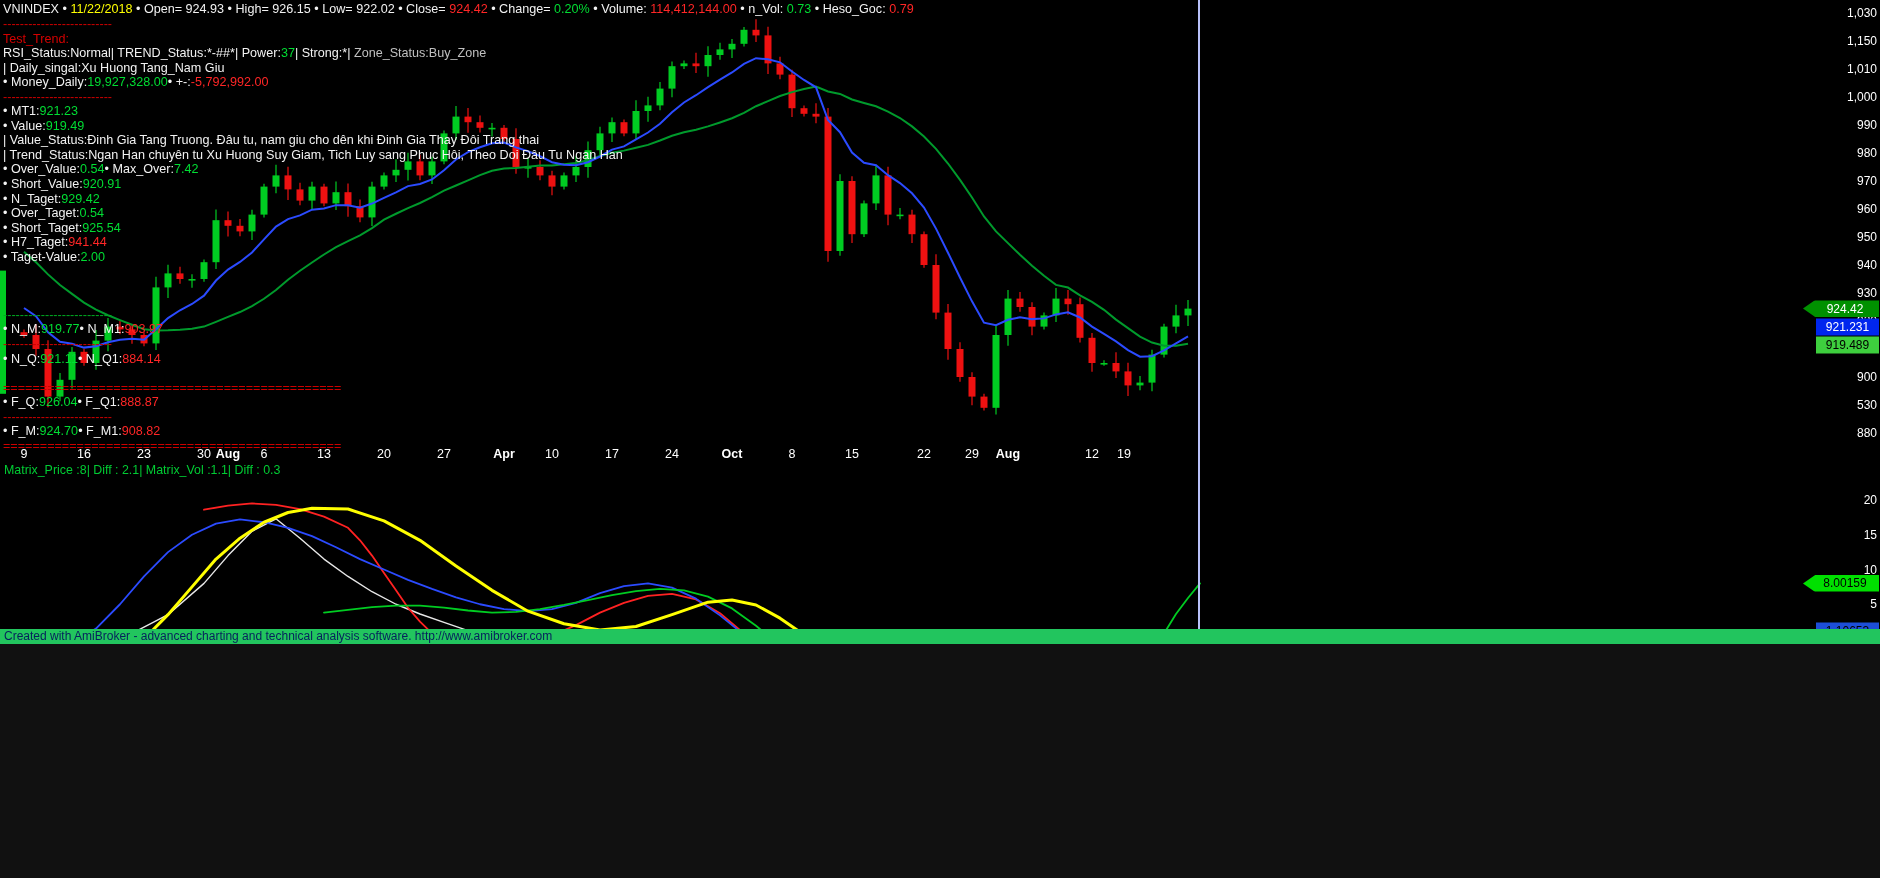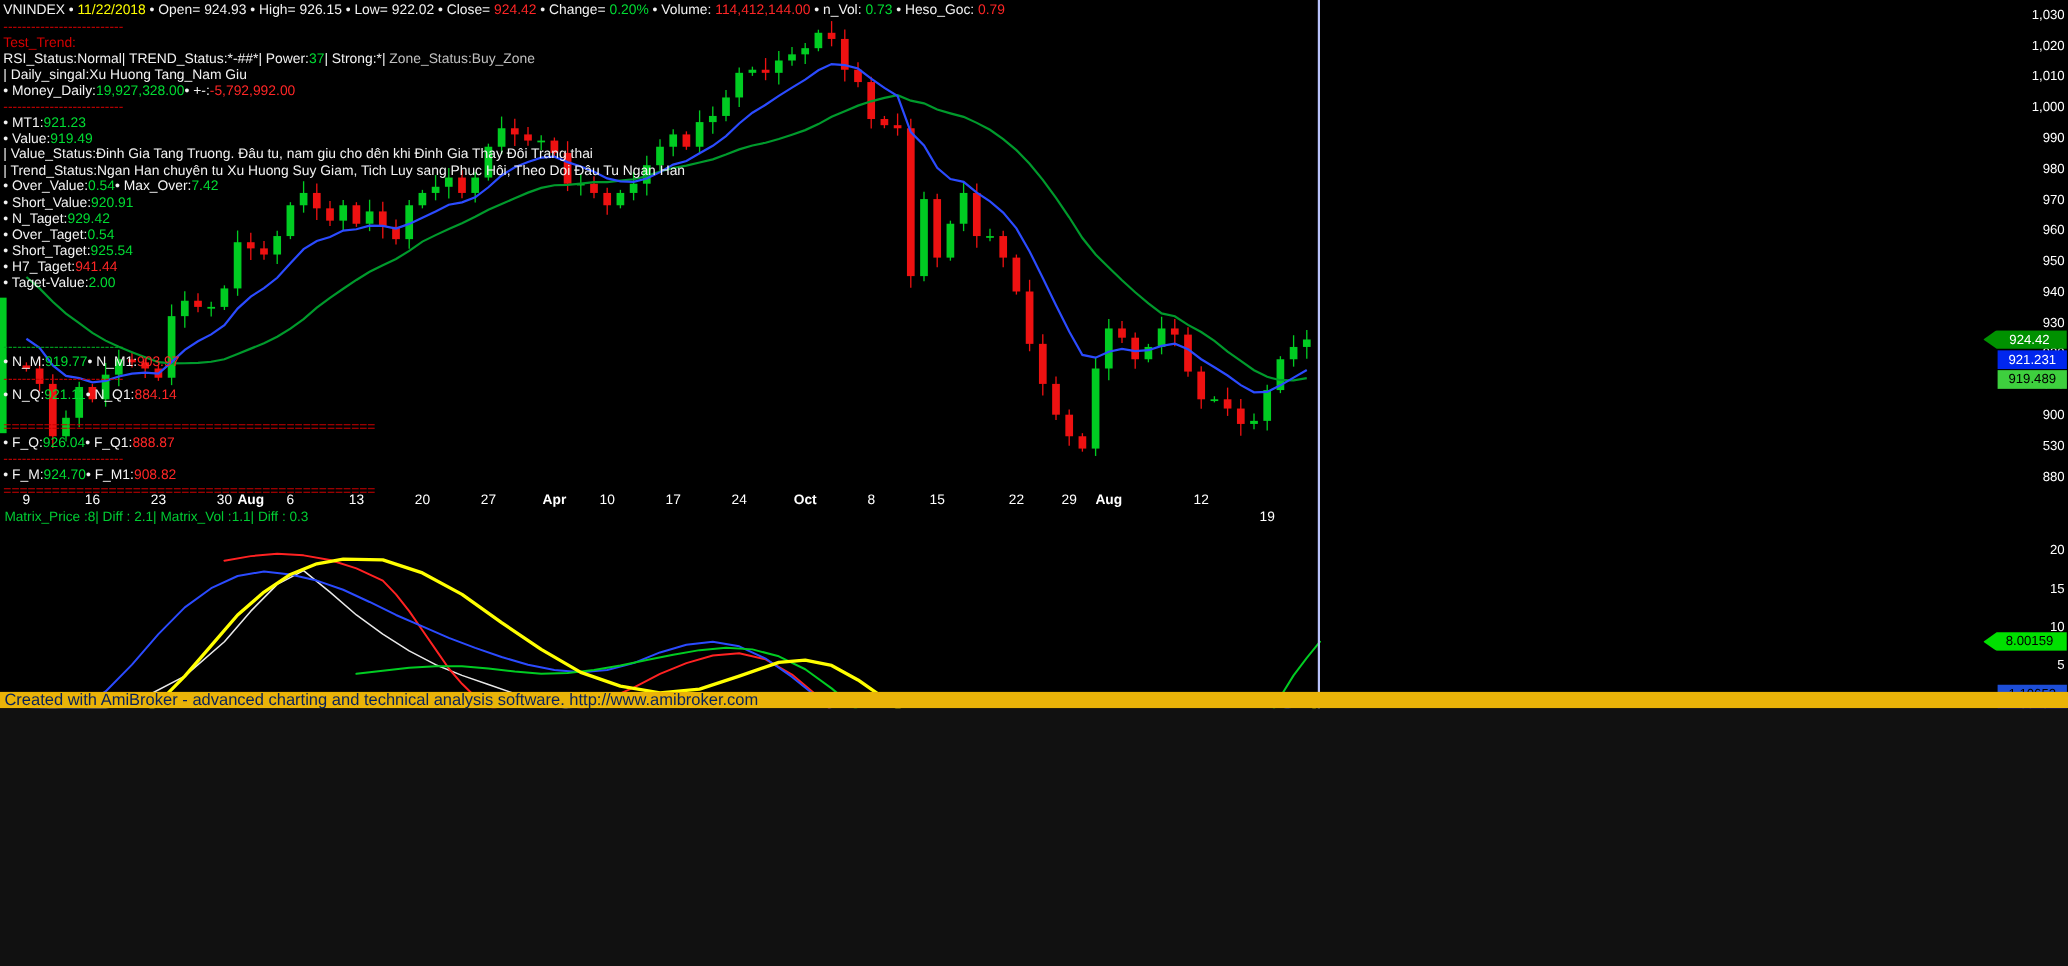--- a/index.html
+++ b/index.html
@@ -12,22 +12,22 @@
   #overlay .ln{height:14.55px}
   svg{position:absolute;left:0;top:0}
   #cursor-line{left:1198px;top:0;width:2px;height:862px;background:#b9c2fa;z-index:20}
   .axlbl{position:absolute;right:3px;font-size:12px;transform:translateY(-50%);white-space:nowrap;z-index:10}
   .badge{position:absolute;right:1px;width:63px;height:17px;font-size:12px;line-height:17px;
          text-align:center;transform:translateY(-50%);font-weight:500;z-index:15}
   .badge.arrow{width:76px;clip-path:polygon(0 50%,16% 0,100% 0,100% 100%,16% 100%);padding-left:8px}
   .datelbl{position:absolute;top:447px;font-size:12.5px;transform:translateX(-50%);font-weight:500;z-index:10}
   .datelbl.bold{font-weight:700}
   #lower-title{left:4px;top:463px;font-size:12.4px;font-weight:500;z-index:10}
-  #status-bar{left:0;bottom:0;width:1880px;height:15px;background:#eab308;color:#06205c;
-              font-size:15px;line-height:15px;padding-left:4px;font-weight:500;z-index:40}
+  #status-bar{left:0;bottom:0;width:1880px;height:15px;background:#22c55e;color:#06205c;
+              font-size:12px;line-height:15px;padding-left:4px;font-weight:500;z-index:40}
 </style>
 </head>
 <body>
 
 <div id="screen">
 
   <div id="header" class="abs"><span style="color: rgb(242, 242, 242);">VNINDEX</span><span style="color: rgb(242, 242, 242);"> • </span><span style="color: rgb(255, 255, 0);">11/22/2018</span><span style="color: rgb(242, 242, 242);"> • Open= 924.93 • High= 926.15 • Low= 922.02 • Close= </span><span style="color: rgb(255, 38, 38);">924.42</span><span style="color: rgb(242, 242, 242);"> • Change= </span><span style="color: rgb(0, 221, 51);">0.20%</span><span style="color: rgb(242, 242, 242);"> • Volume: </span><span style="color: rgb(255, 38, 38);">114,412,144.00</span><span style="color: rgb(242, 242, 242);"> • n_Vol: </span><span style="color: rgb(0, 221, 51);">0.73</span><span style="color: rgb(242, 242, 242);"> • Heso_Goc: </span><span style="color: rgb(255, 38, 38);">0.79</span></div>
 
   <div id="overlay" class="abs"><div class="ln"><span style="color: rgb(204, 0, 0);">--------------------------</span></div><div class="ln"><span style="color: rgb(212, 0, 0);">Test_Trend:</span></div><div class="ln"><span style="color: rgb(242, 242, 242);">RSI_Status:Normal| TREND_Status:*-##*| Power:</span><span style="color: rgb(0, 221, 51);">37</span><span style="color: rgb(242, 242, 242);">| Strong:*| </span><span style="color: rgb(192, 192, 192);">Zone_Status:Buy_Zone</span></div><div class="ln"><span style="color: rgb(242, 242, 242);">| Daily_singal:Xu Huong Tang_Nam Giu</span></div><div class="ln"><span style="color: rgb(242, 242, 242);">• Money_Daily:</span><span style="color: rgb(0, 221, 51);">19,927,328.00</span><span style="color: rgb(242, 242, 242);">• +-:</span><span style="color: rgb(255, 38, 38);">-5,792,992.00</span></div><div class="ln"><span style="color: rgb(204, 0, 0);">--------------------------</span></div><div class="ln"><span style="color: rgb(242, 242, 242);">• MT1:</span><span style="color: rgb(0, 221, 51);">921.23</span></div><div class="ln"><span style="color: rgb(242, 242, 242);">• Value:</span><span style="color: rgb(0, 221, 51);">919.49</span></div><div class="ln"><span style="color: rgb(242, 242, 242);">| Value_Status:Đinh Gia Tang Truong. Đâu tu, nam giu cho dên khi Đinh Gia Thay Đôi Trang thai</span></div><div class="ln"><span style="color: rgb(242, 242, 242);">| Trend_Status:Ngan Han chuyên tu Xu Huong Suy Giam, Tich Luy sang Phuc Hôi, Theo Doi Đâu Tu Ngan Han</span></div><div class="ln"><span style="color: rgb(242, 242, 242);">• Over_Value:</span><span style="color: rgb(0, 221, 51);">0.54</span><span style="color: rgb(242, 242, 242);">• Max_Over:</span><span style="color: rgb(0, 221, 51);">7.42</span></div><div class="ln"><span style="color: rgb(242, 242, 242);">• Short_Value:</span><span style="color: rgb(0, 221, 51);">920.91</span></div><div class="ln"><span style="color: rgb(242, 242, 242);">• N_Taget:</span><span style="color: rgb(0, 221, 51);">929.42</span></div><div class="ln"><span style="color: rgb(242, 242, 242);">• Over_Taget:</span><span style="color: rgb(0, 221, 51);">0.54</span></div><div class="ln"><span style="color: rgb(242, 242, 242);">• Short_Taget:</span><span style="color: rgb(0, 221, 51);">925.54</span></div><div class="ln"><span style="color: rgb(242, 242, 242);">• H7_Taget:</span><span style="color: rgb(255, 38, 38);">941.44</span></div><div class="ln"><span style="color: rgb(242, 242, 242);">• Taget-Value:</span><span style="color: rgb(0, 221, 51);">2.00</span></div><div class="ln"></div><div class="ln"></div><div class="ln"></div><div class="ln"><span style="color: rgb(0, 170, 34);">--------------------------</span></div><div class="ln"><span style="color: rgb(242, 242, 242);">• N_M:</span><span style="color: rgb(0, 221, 51);">919.77</span><span style="color: rgb(242, 242, 242);">• N_M1:</span><span style="color: rgb(255, 38, 38);">903.97</span></div><div class="ln"><span style="color: rgb(204, 0, 0);">--------------------------</span></div><div class="ln"><span style="color: rgb(242, 242, 242);">• N_Q:</span><span style="color: rgb(0, 221, 51);">921.11</span><span style="color: rgb(242, 242, 242);">• N_Q1:</span><span style="color: rgb(255, 38, 38);">884.14</span></div><div class="ln"></div><div class="ln"><span style="color: rgb(204, 0, 0);">==============================================</span></div><div class="ln"><span style="color: rgb(242, 242, 242);">• F_Q:</span><span style="color: rgb(0, 221, 51);">926.04</span><span style="color: rgb(242, 242, 242);">• F_Q1:</span><span style="color: rgb(255, 38, 38);">888.87</span></div><div class="ln"><span style="color: rgb(204, 0, 0);">--------------------------</span></div><div class="ln"><span style="color: rgb(242, 242, 242);">• F_M:</span><span style="color: rgb(0, 221, 51);">924.70</span><span style="color: rgb(242, 242, 242);">• F_M1:</span><span style="color: rgb(255, 38, 38);">908.82</span></div><div class="ln"><span style="color: rgb(204, 0, 0);">==============================================</span></div></div>
 
@@ -238,21 +238,21 @@
       <line x1="0" y1="639" x2="1199" y2="639" stroke="#808080" stroke-width="1"></line>
       <polyline points="24,641.78 60,645.255 96,643.865 132,633.44 168,614.675 204,583.4 228,555.6 252,531.275 276,518.765 300,538.225 324,559.075 348,576.45 372,591.74 396,604.25 420,613.98 444,622.32 468,630.66 492,637.61 516,644.56 540,648.035 564,649.425 588,648.73" fill="none" stroke="#e8e8e8" stroke-width="1.4" stroke-linejoin="round" stroke-linecap="round"></polyline>
       <polyline points="204,509.73 228,505.56 252,503.475 276,504.865 300,509.03499999999997 324,516.68 348,527.8 360,540.31 372,555.6 384,572.975 396,590.35 408,607.725 420,621.625 432,633.44 444,641.78 456,647.34 480,651.51 504,650.12 528,644.56 552,635.525 576,625.1 600,612.59 624,602.86 648,595.91 672,593.825 696,599.385 720,613.285 744,633.44 768,659.85 792,687.65 816,711.975 840,732.825 864,750.2 888,764.1 912,776.61 936,788.425 960,798.85 984,807.19 1008,812.75 1032,814.14 1056,805.8 1080,784.95 1104,753.675 1128,715.45 1152,680.7 1164,666.8 1176,657.07 1188,651.51" fill="none" stroke="#ff2222" stroke-width="1.8" stroke-linejoin="round" stroke-linecap="round"></polyline>
       <polyline points="24,642.475 48,645.95 72,643.17 96,628.575 120,604.25 144,576.45 168,552.125 192,534.75 216,523.63 240,519.46 264,522.24 288,527.8 312,536.14 336,547.26 360,559.075 384,569.5 408,579.925 432,588.96 456,597.3 480,604.25 504,609.115 528,611.2 552,609.115 576,602.86 600,593.13 624,586.18 648,583.4 672,587.5699999999999 696,598.69 720,615.37 744,634.83 768,656.375 792,676.53 816,693.905 840,707.8050000000001 864,718.23 888,725.1800000000001 912,729.35 948,730.74 984,728.655 1020,724.485 1056,714.06 1080,701.55 1104,684.87 1128,666.8 1152,651.51 1176,641.78 1200,631.494" fill="none" stroke="#2b4bff" stroke-width="1.8" stroke-linejoin="round" stroke-linecap="round"></polyline>
       <polyline points="324,612.59 348,609.81 372,607.03 396,605.64 420,605.64 444,607.725 468,610.505 492,612.59 516,611.895 540,609.115 564,604.9449999999999 588,600.08 612,595.215 636,591.045 660,588.96 684,590.35 708,596.605 732,608.42 756,625.795 780,645.95 804,670.275 828,694.6 852,718.925 876,743.25 900,767.575 924,790.51 948,809.275 972,825.26 996,834.99 1020,839.16 1044,830.82 1056,821.09 1068,809.97 1080,793.985 1092,775.22 1104,752.98 1116,729.35 1128,704.33 1140,679.31 1152,655.68 1164,633.44 1176,613.98 1188,597.995 1200,583.4" fill="none" stroke="#00cc22" stroke-width="1.8" stroke-linejoin="round" stroke-linecap="round"></polyline>
       <polyline points="72,687.65 96,677.225 120,659.85 144,639 168,614.675 192,586.875 216,559.075 240,538.225 264,522.24 288,512.51 312,508.34000000000003 348,509.03499999999997 384,520.85 420,540.31 456,566.025 492,590.35 528,611.2 564,623.71 600,629.965 636,626.49 672,614.675 708,602.165 732,600.08 756,604.9449999999999 780,618.15 804,634.83 828,652.9 852,673.75 876,696.6850000000001 900,718.925 924,738.385 948,754.37 972,769.66 996,780.78 1020,787.035 1044,787.73 1068,782.1700000000001 1092,769.66 1116,750.2 1140,723.79 1164,693.21 1188,659.85 1200,631.355" fill="none" stroke="#ffff00" stroke-width="3" stroke-linejoin="round" stroke-linecap="round"></polyline>
     </svg>
 
   <div id="price-axis">
       <div class="axlbl" style="top: 13px;">1,030</div>
-      <div class="axlbl" style="top: 41px;">1,020</div>
+      <div class="axlbl" style="top: 41px;">1,150</div>
       <div class="axlbl" style="top: 69px;">1,010</div>
       <div class="axlbl" style="top: 97px;">1,000</div>
       <div class="axlbl" style="top: 125px;">990</div>
       <div class="axlbl" style="top: 153px;">980</div>
       <div class="axlbl" style="top: 181px;">970</div>
       <div class="axlbl" style="top: 209px;">960</div>
       <div class="axlbl" style="top: 237px;">950</div>
       <div class="axlbl" style="top: 265px;">940</div>
       <div class="axlbl" style="top: 293px;">930</div>
       <div class="axlbl" style="top: 321px;">920</div>
@@ -278,21 +278,21 @@
       <div class="datelbl" style="left: 552px;">10</div>
       <div class="datelbl" style="left: 612px;">17</div>
       <div class="datelbl" style="left: 672px;">24</div>
       <div class="datelbl bold" style="left: 732px;">Oct</div>
       <div class="datelbl" style="left: 792px;">8</div>
       <div class="datelbl" style="left: 852px;">15</div>
       <div class="datelbl" style="left: 912px; margin-left: 12px;">22</div>
       <div class="datelbl" style="left: 972px;">29</div>
       <div class="datelbl bold" style="left: 1008px;">Aug</div>
       <div class="datelbl" style="left: 1092px;">12</div>
-      <div class="datelbl" style="left: 1152px; margin-top: 16px;">19</div>
+      <div class="datelbl" style="left: 1124px;">19</div>
     </div>
   <div id="lower-axis">
       <div class="axlbl" style="top: 500px;">20</div>
       <div class="axlbl" style="top: 534.75px;">15</div>
       <div class="axlbl" style="top: 569.5px;">10</div>
       <div class="axlbl" style="top: 604.25px;">5</div>
       <div class="axlbl" style="top: 673.75px;">-5</div>
       <div class="axlbl" style="top: 708.5px;">-10</div>
       <div class="axlbl" style="top: 743.25px;">-19</div>
       <div class="axlbl" style="top: 778px;">-20</div>

